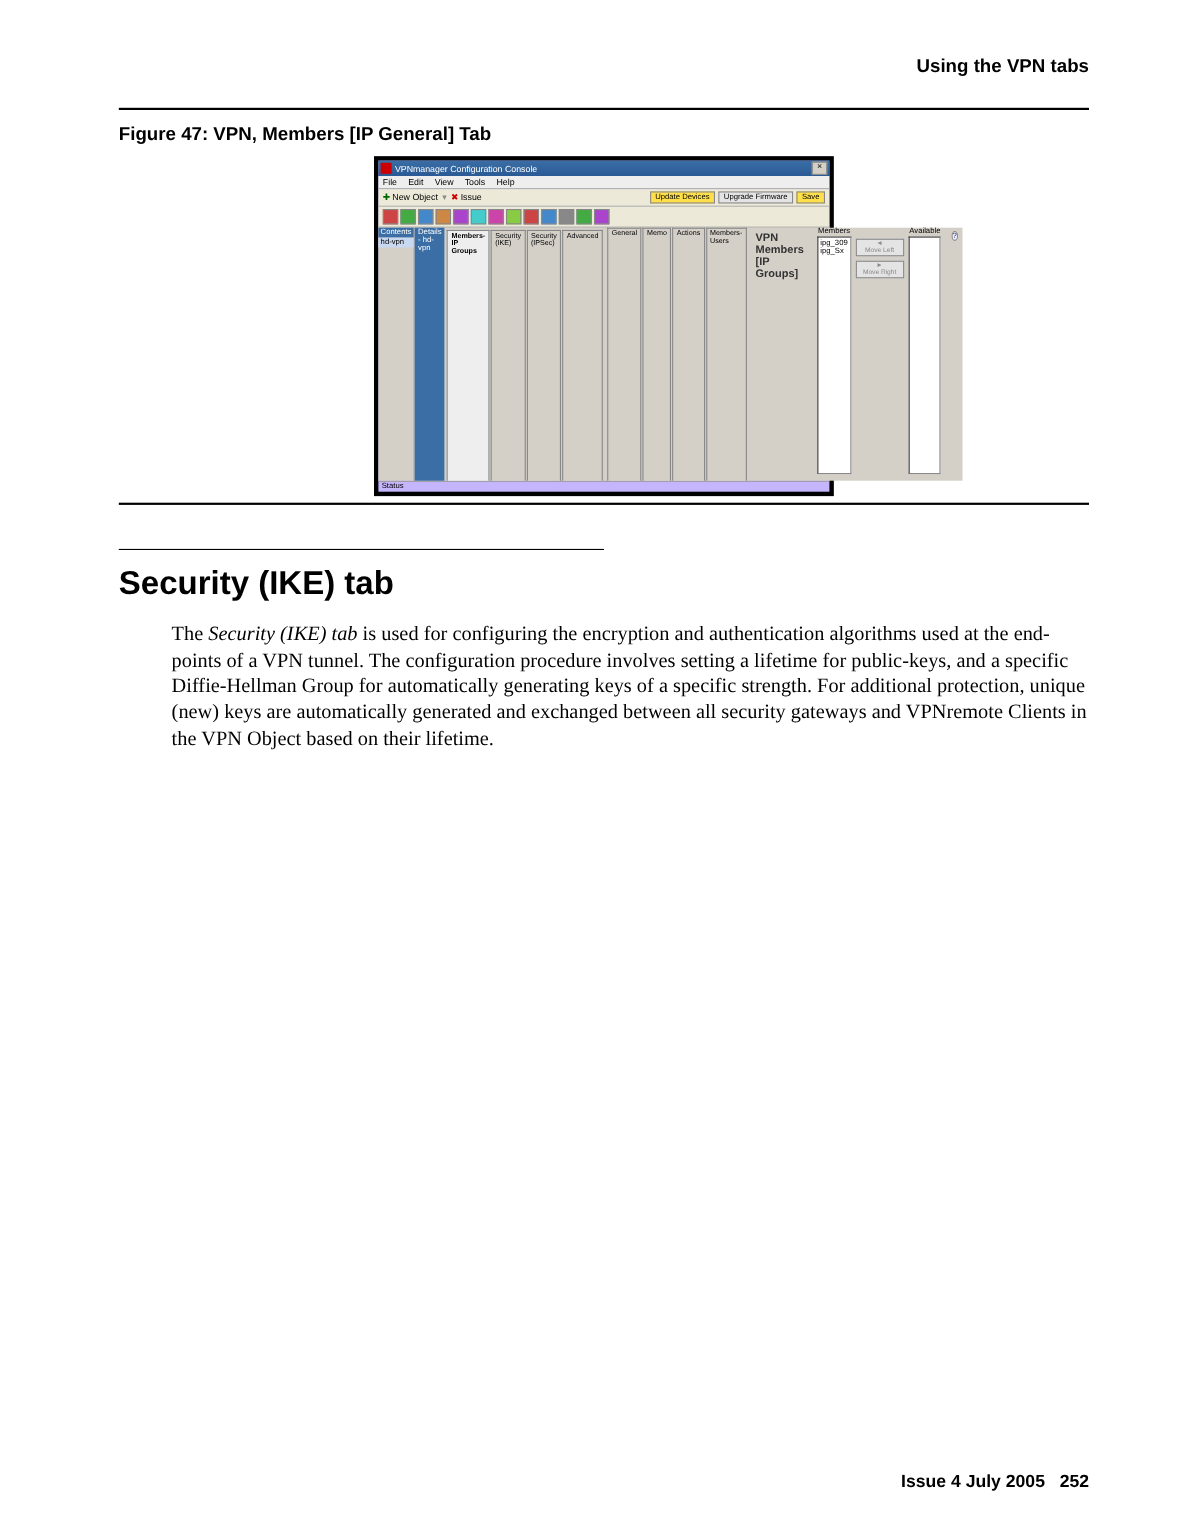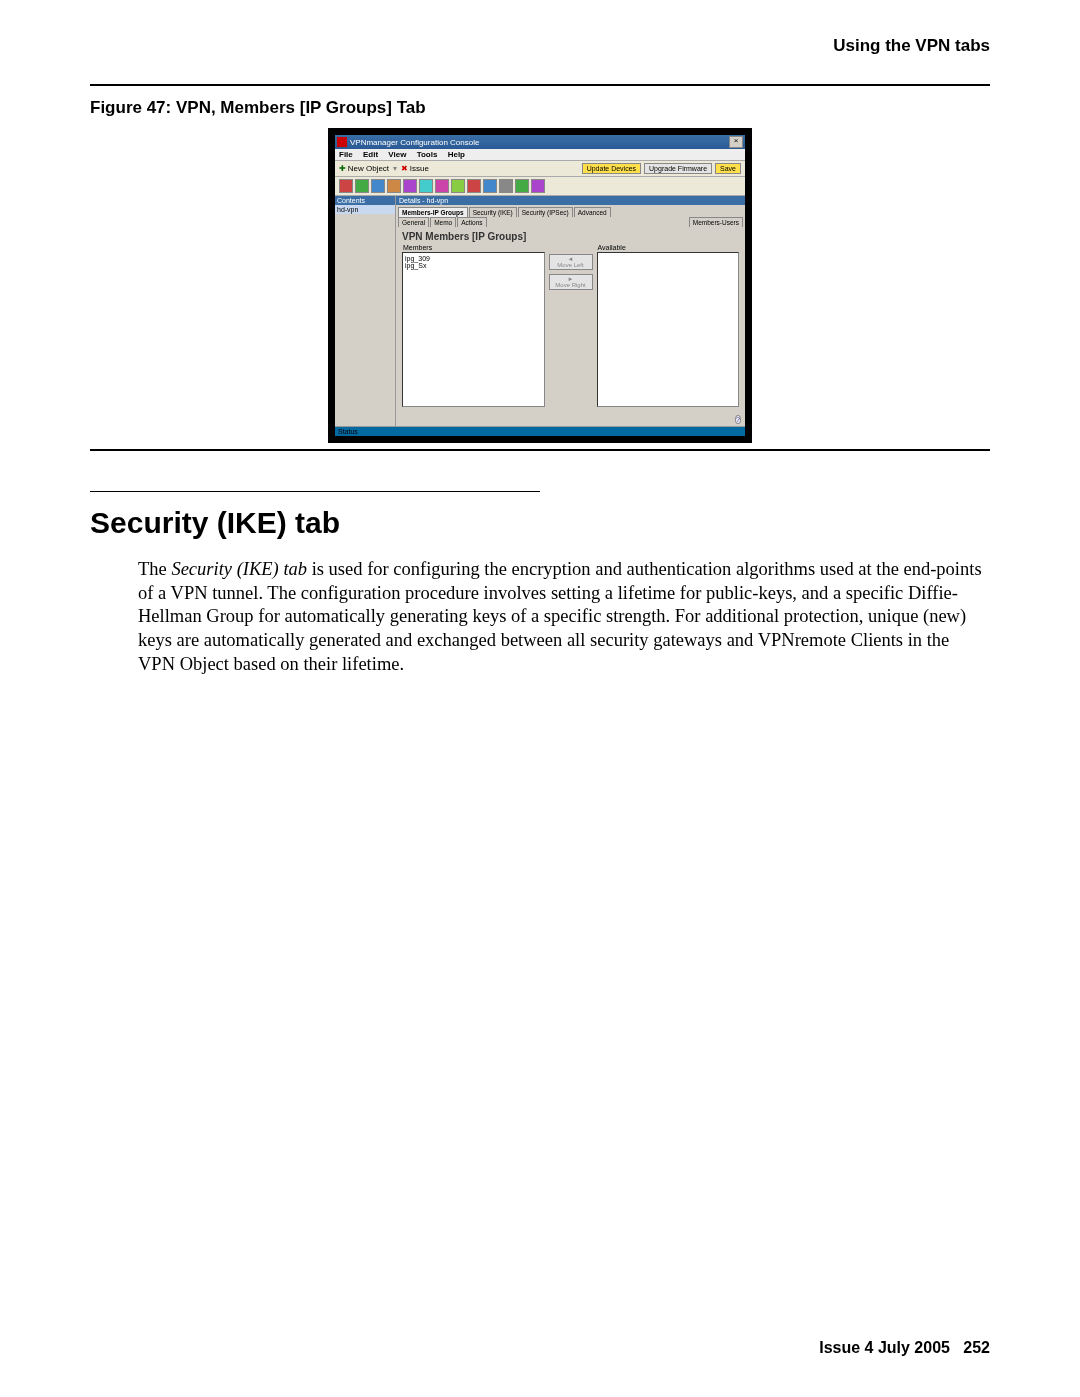--- a/index.html
+++ b/index.html
@@ -7,24 +7,25 @@
     padding: 0;
     background: #fff;
     font-family: Arial, Helvetica, sans-serif;
     color: #000;
     width: 1080px;
     height: 1397px;
     position: relative;
     box-sizing: border-box;
   }
   .page {
-    padding: 36px 90px 40px 90px;
+    padding: 50px 90px 40px 90px;
     box-sizing: border-box;
     height: 100%;
     position: relative;
+    margin-left: 18px;
   }
   .header-right {
     text-align: right;
     font-weight: bold;
     font-size: 17px;
     margin-bottom: 28px;
   }
   .rule {
     border: 0;
     border-top: 2px solid #000;
@@ -36,22 +37,22 @@
     margin: 12px 0 10px 0;
   }
   .screenshot-wrap {
     display: flex;
     justify-content: center;
     margin-bottom: 6px;
   }
   
   .app {
     width: 410px;
-    border: 7px solid #000000;
-    background: #0369a1;
+    border: 4px solid #000000;
+    background: #c4b5fd;
     font-size: 8px;
     font-family: Tahoma, Arial, sans-serif;
     color: #000;
   }
   .titlebar {
     background: linear-gradient(#3a6ea5, #2a5a95);
     color: #fff;
     display: flex;
     align-items: center;
     justify-content: space-between;
@@ -64,21 +65,20 @@
   }
   .titlebar .close {
     width: 12px; height: 10px; background: #d4d0c8; border: 1px solid #888;
     font-size: 8px; line-height: 8px; text-align: center; color:#000;
   }
   .menubar {
     background: #eee;
     padding: 1px 4px;
     font-size: 8px;
     border-bottom: 1px solid #aaa;
-    font-weight: bold;
   }
   .menubar span { margin-right: 8px; }
   .toolbar1 {
     background: #ece9d8;
     padding: 2px 4px;
     display: flex;
     align-items: center;
     justify-content: space-between;
     border-bottom: 1px solid #aaa;
   }
@@ -118,21 +118,21 @@
     display:flex; flex-direction:column;
   }
   .sidebar2 .hdr {
     background: #3a6ea5; color:#fff; font-size:7px; padding:1px 2px;
   }
   .sidebar2 .item {
     font-size:7px; padding:1px 2px; background:#c8d8f0;
   }
   .main2 {
     flex:1;
-    display:flex; flex-direction:column;
+    display:flex; 
     background:#d4d0c8;
   }
   .main2 .hdr {
     background: #3a6ea5; color:#fff; font-size:7px; padding:1px 3px;
   }
   .tabs-row {
     display:flex; gap:1px; padding:2px 2px 0 2px;
     font-size:6.5px;
   }
   .tab {
@@ -200,21 +200,21 @@
   }
 </style>
 </head>
 <body>
 
 <div class="page">
   <div class="header-right">Using the VPN tabs</div>
 
   <hr class="rule">
 
-  <div class="figcap">Figure 47: VPN, Members [IP Groups] Tab</div>
+  <div class="figcap">Figure 47: VPN, Members [IP General] Tab</div>
 
   <div class="screenshot-wrap">
     <div class="app">
       <div class="titlebar">
         <div class="left">
           <span class="icon"></span>
           <span>VPNmanager Configuration Console</span>
         </div>
         <div class="close">×</div>
       </div>

